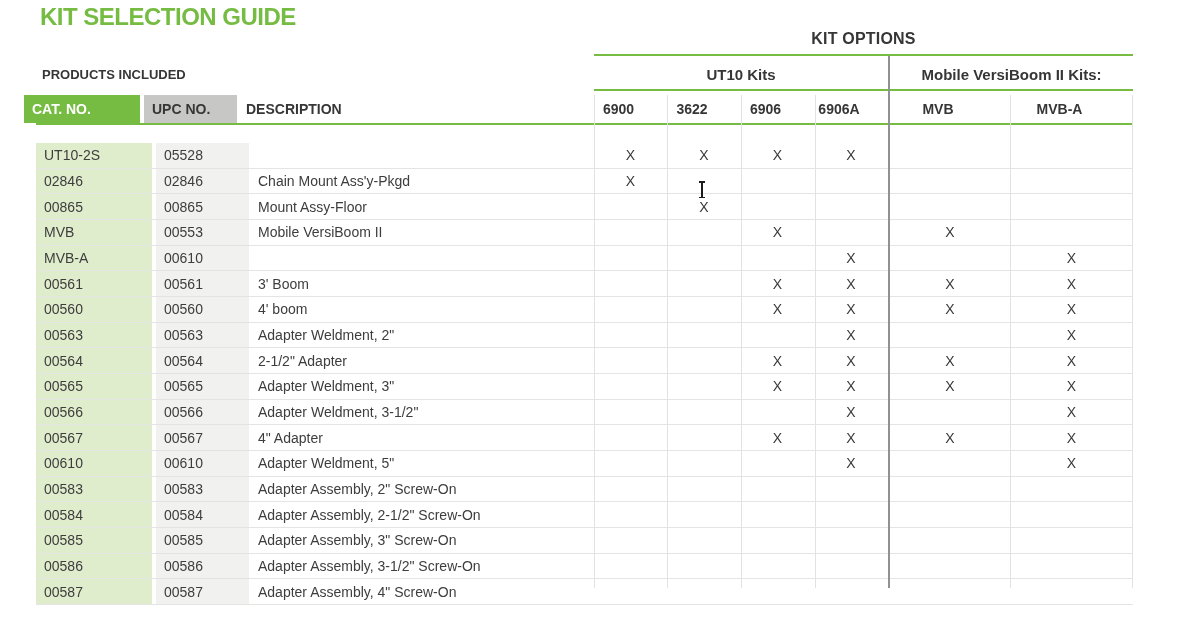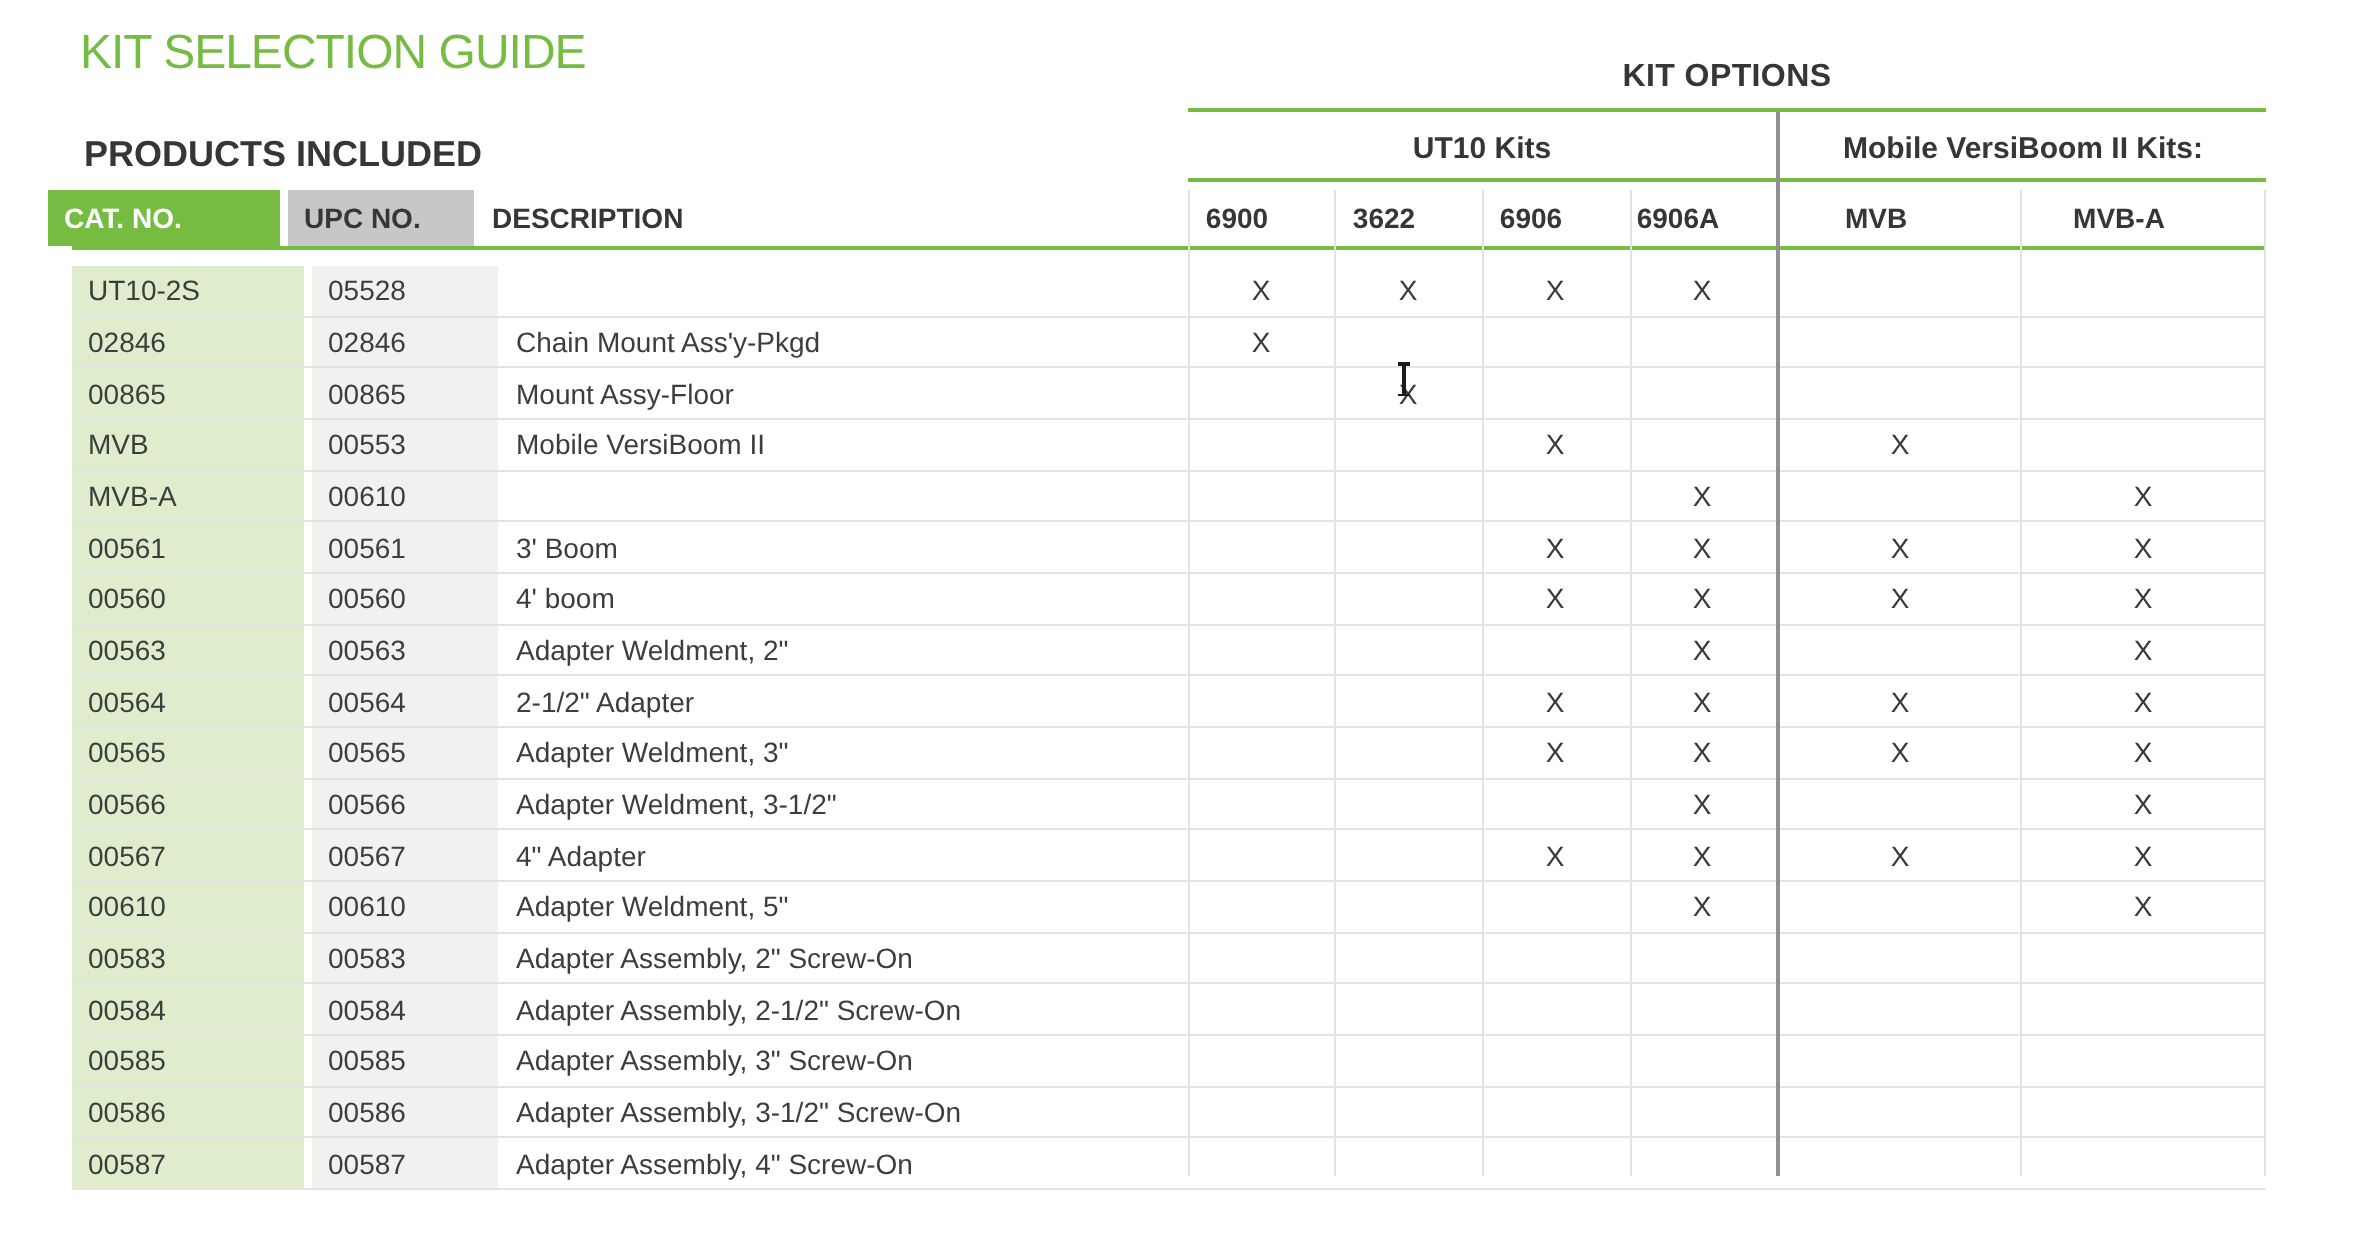--- a/index.html
+++ b/index.html
@@ -11,25 +11,25 @@
     --col-border:#e2e2e2;
     --dark-divider:#8f9194;
     --text:#3d3d3d;
     --head-text:#363636;
   }
   *{margin:0;padding:0;box-sizing:border-box;}
   html,body{width:1183px;height:620px;background:#ffffff;overflow:hidden;}
   body{font-family:"Liberation Sans", sans-serif;color:var(--text);}
   #page{position:relative;width:1183px;height:620px;background:#fff;}
 
-  .title{position:absolute;left:40px;top:13px;font-size:24px;font-weight:normal;
+  .title{position:absolute;left:40px;top:3px;font-size:24px;font-weight:bold;
          color:var(--green);letter-spacing:-0.5px;}
   .kit-options{position:absolute;left:594px;top:30px;width:539px;text-align:center;
          font-size:16px;font-weight:bold;color:var(--head-text);letter-spacing:0.2px;}
-  .products-included{position:absolute;left:42px;top:67px;font-size:18px;
+  .products-included{position:absolute;left:42px;top:67px;font-size:13px;
          font-weight:bold;color:var(--head-text);}
   .group-ut10{position:absolute;left:594px;top:66px;width:294px;text-align:center;
          font-size:15px;font-weight:bold;color:var(--head-text);}
   .group-mvb{position:absolute;left:890px;top:66px;width:243px;text-align:center;
          font-size:15px;font-weight:bold;color:var(--head-text);}
 
   .hline{position:absolute;height:2px;background:var(--green);}
   .hline-a{left:594px;top:54px;width:539px;}
   .hline-b{left:594px;top:89px;width:539px;}
   .hline-c{left:36px;top:123px;width:1097px;}
@@ -47,21 +47,21 @@
   .k0{left:558px;width:73px;}
   .k1{left:631px;width:74px;}
   .k2{left:705px;width:73px;}
   .k3{left:778px;width:74px;}
   .k4{left:854px;width:120px;}
   .k5{left:974px;width:123px;}
   .hcell.cat-col{background:var(--green);color:#ffffff;}
   .hcell.upc-col{background:var(--gray-header);}
 
   
-  #rows-container{position:absolute;left:36px;top:133px;width:1097px;height:462px;
+  #rows-container{position:absolute;left:36px;top:143px;width:1097px;height:462px;
          display:flex;flex-direction:column;}
   .trow{position:relative;flex:1;border-bottom:1px solid var(--row-border);}
   .cell{position:absolute;top:0;bottom:0;display:flex;align-items:center;
         font-size:14px;color:var(--text);white-space:nowrap;}
   .cell.pad{padding-left:8px;}
   .cell.pad2{padding-left:6px;}
   .cell.center{justify-content:center;}
   .cell.cat-col{background:var(--light-green);}
   .cell.upc-col{background:var(--light-gray);}
   .kit-mark{font-size:14px;color:#3a3a3a;}

